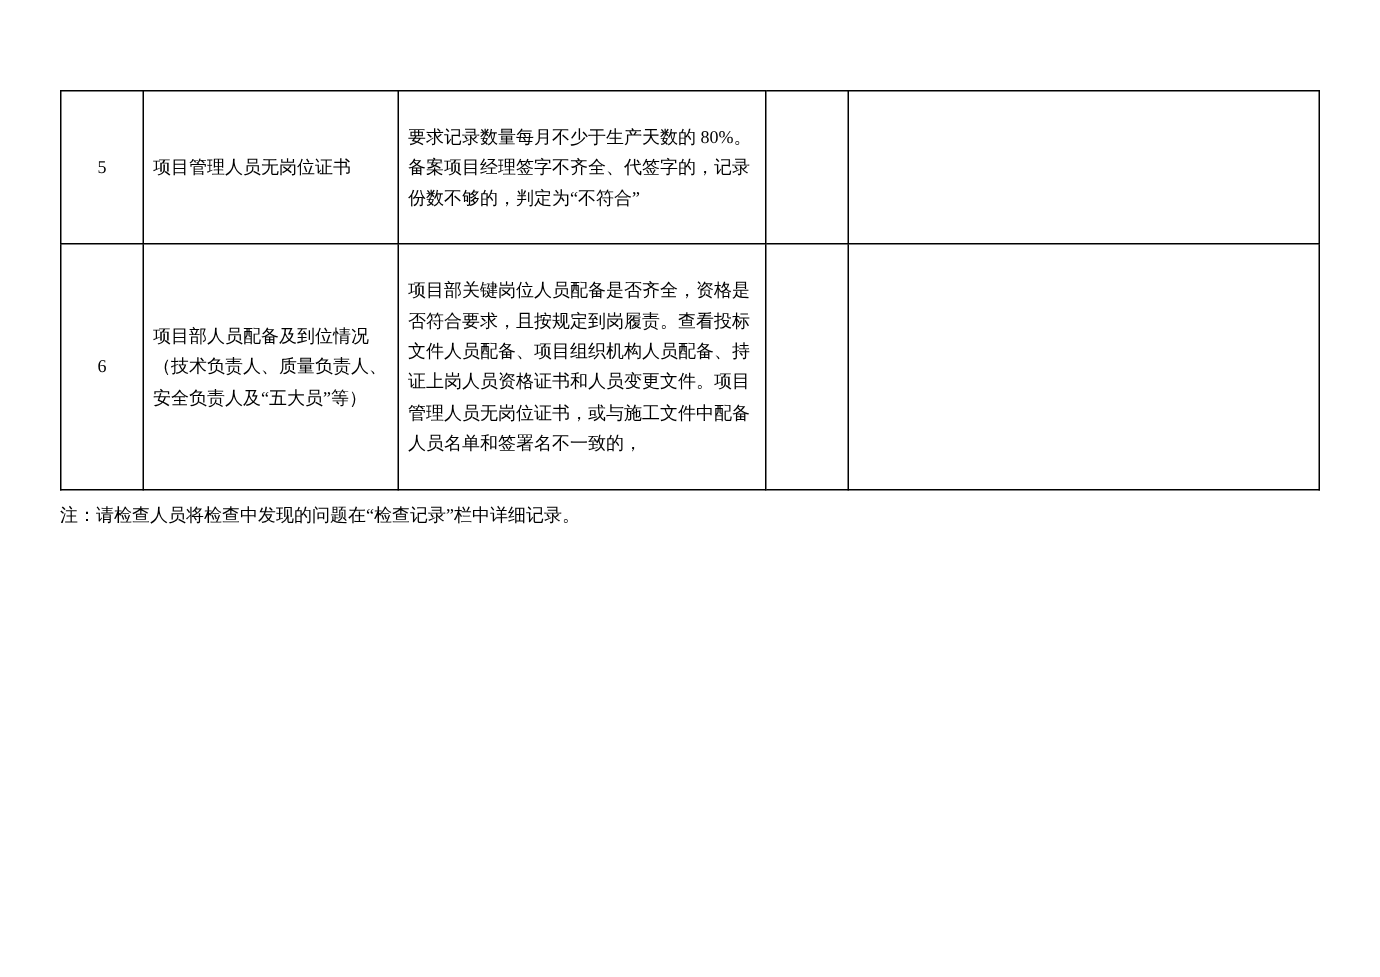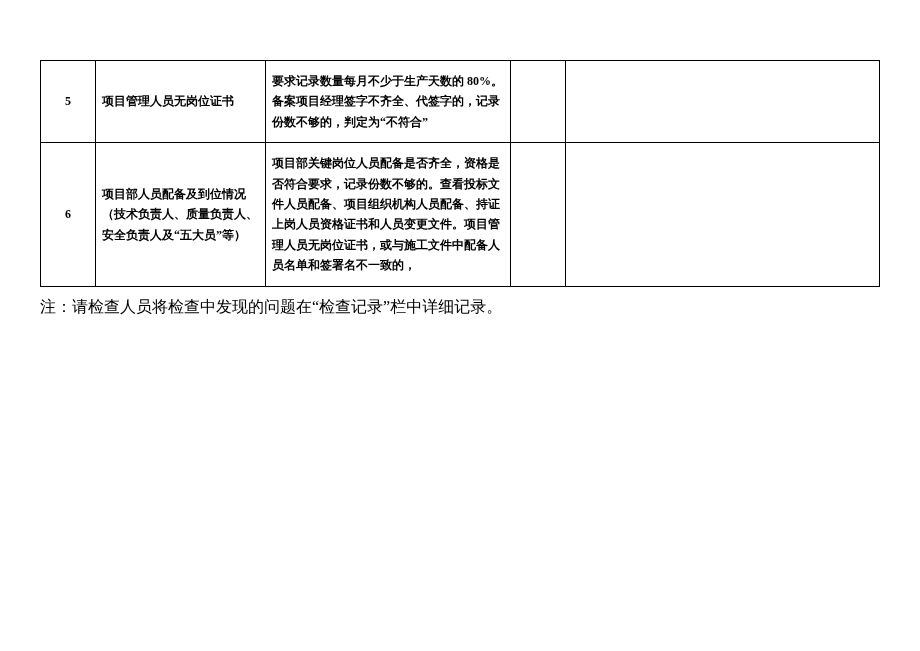--- a/index.html
+++ b/index.html
@@ -14,24 +14,23 @@
       color: #000000;
       padding: 60px 40px;
     }
     table {
       border-collapse: collapse;
       width: 100%;
       table-layout: fixed;
     }
     td {
       border: 1px solid #000000;
-      padding: 10px 6px;
+      padding: 20px 6px;
       vertical-align: middle;
       line-height: 1.7;
-      font-weight: bold;
     }
     .col-num {
       width: 55px;
       text-align: center;
     }
     .col-item {
       width: 170px;
       text-align: left;
     }
     .col-desc {
@@ -39,21 +38,21 @@
       text-align: left;
     }
     .col-4 {
       width: 55px;
     }
     .col-5 {
       width: auto;
     }
     .note {
       margin-top: 6px;
-      font-size: 16px;
+      font-size: 12px;
       line-height: 1.7;
     }
   </style>
 </head>
 <body>
 
 <table>
   <colgroup>
     <col class="col-num">
     <col class="col-item">
@@ -65,20 +64,20 @@
     <tr>
       <td class="col-num">5</td>
       <td class="col-item">项目管理人员无岗位证书</td>
       <td class="col-desc">要求记录数量每月不少于生产天数的 80%。备案项目经理签字不齐全、代签字的，记录份数不够的，判定为“不符合”</td>
       <td></td>
       <td></td>
     </tr>
     <tr>
       <td class="col-num">6</td>
       <td class="col-item">项目部人员配备及到位情况（技术负责人、质量负责人、安全负责人及“五大员”等）</td>
-      <td class="col-desc">项目部关键岗位人员配备是否齐全，资格是否符合要求，记录份数不够的。查看投标文件人员配备、项目组织机构人员配备、持证上岗人员资格证书和人员变更文件。项目管理人员无岗位证书，或与施工文件中配备人员名单和签署名不一致的，</td>
+      <td class="col-desc">项目部关键岗位人员配备是否齐全，资格是否符合要求，且按规定到岗履责。查看投标文件人员配备、项目组织机构人员配备、持证上岗人员资格证书和人员变更文件。项目管理人员无岗位证书，或与施工文件中配备人员名单和签署名不一致的，</td>
       <td></td>
       <td></td>
     </tr>
   </tbody>
 </table>
 
 <p class="note">注：请检查人员将检查中发现的问题在“检查记录”栏中详细记录。</p>
 
 </body></html>

